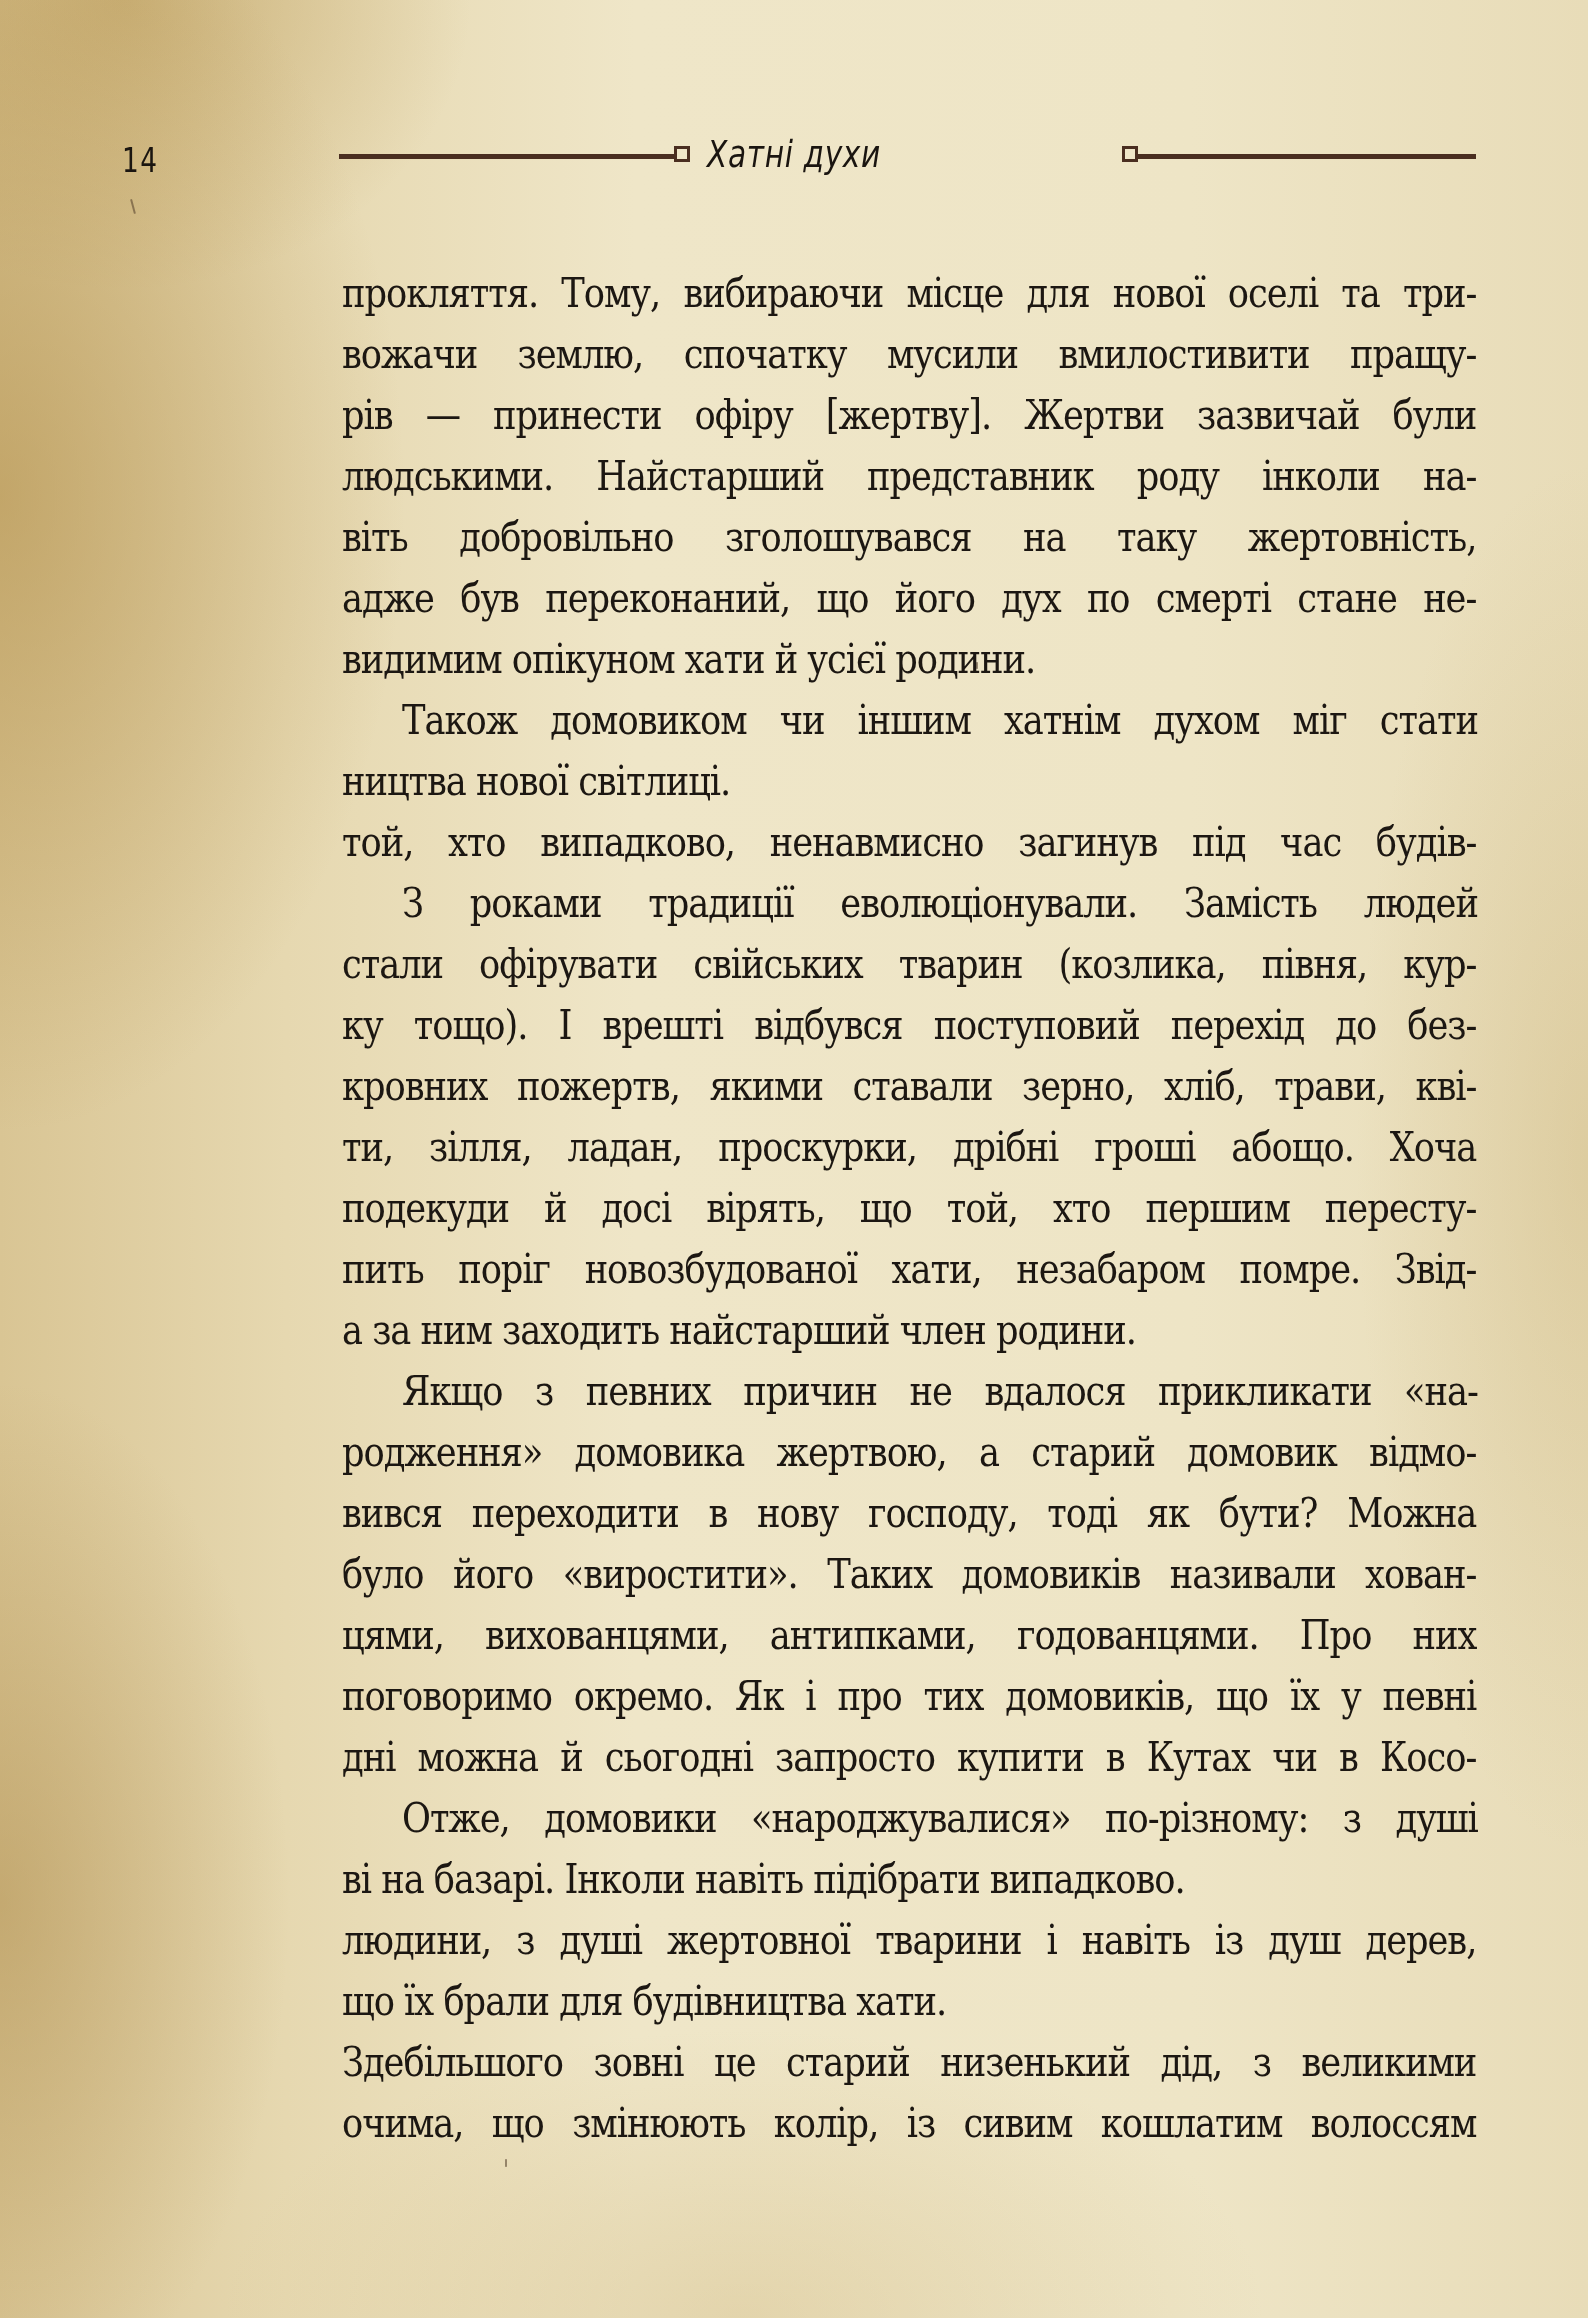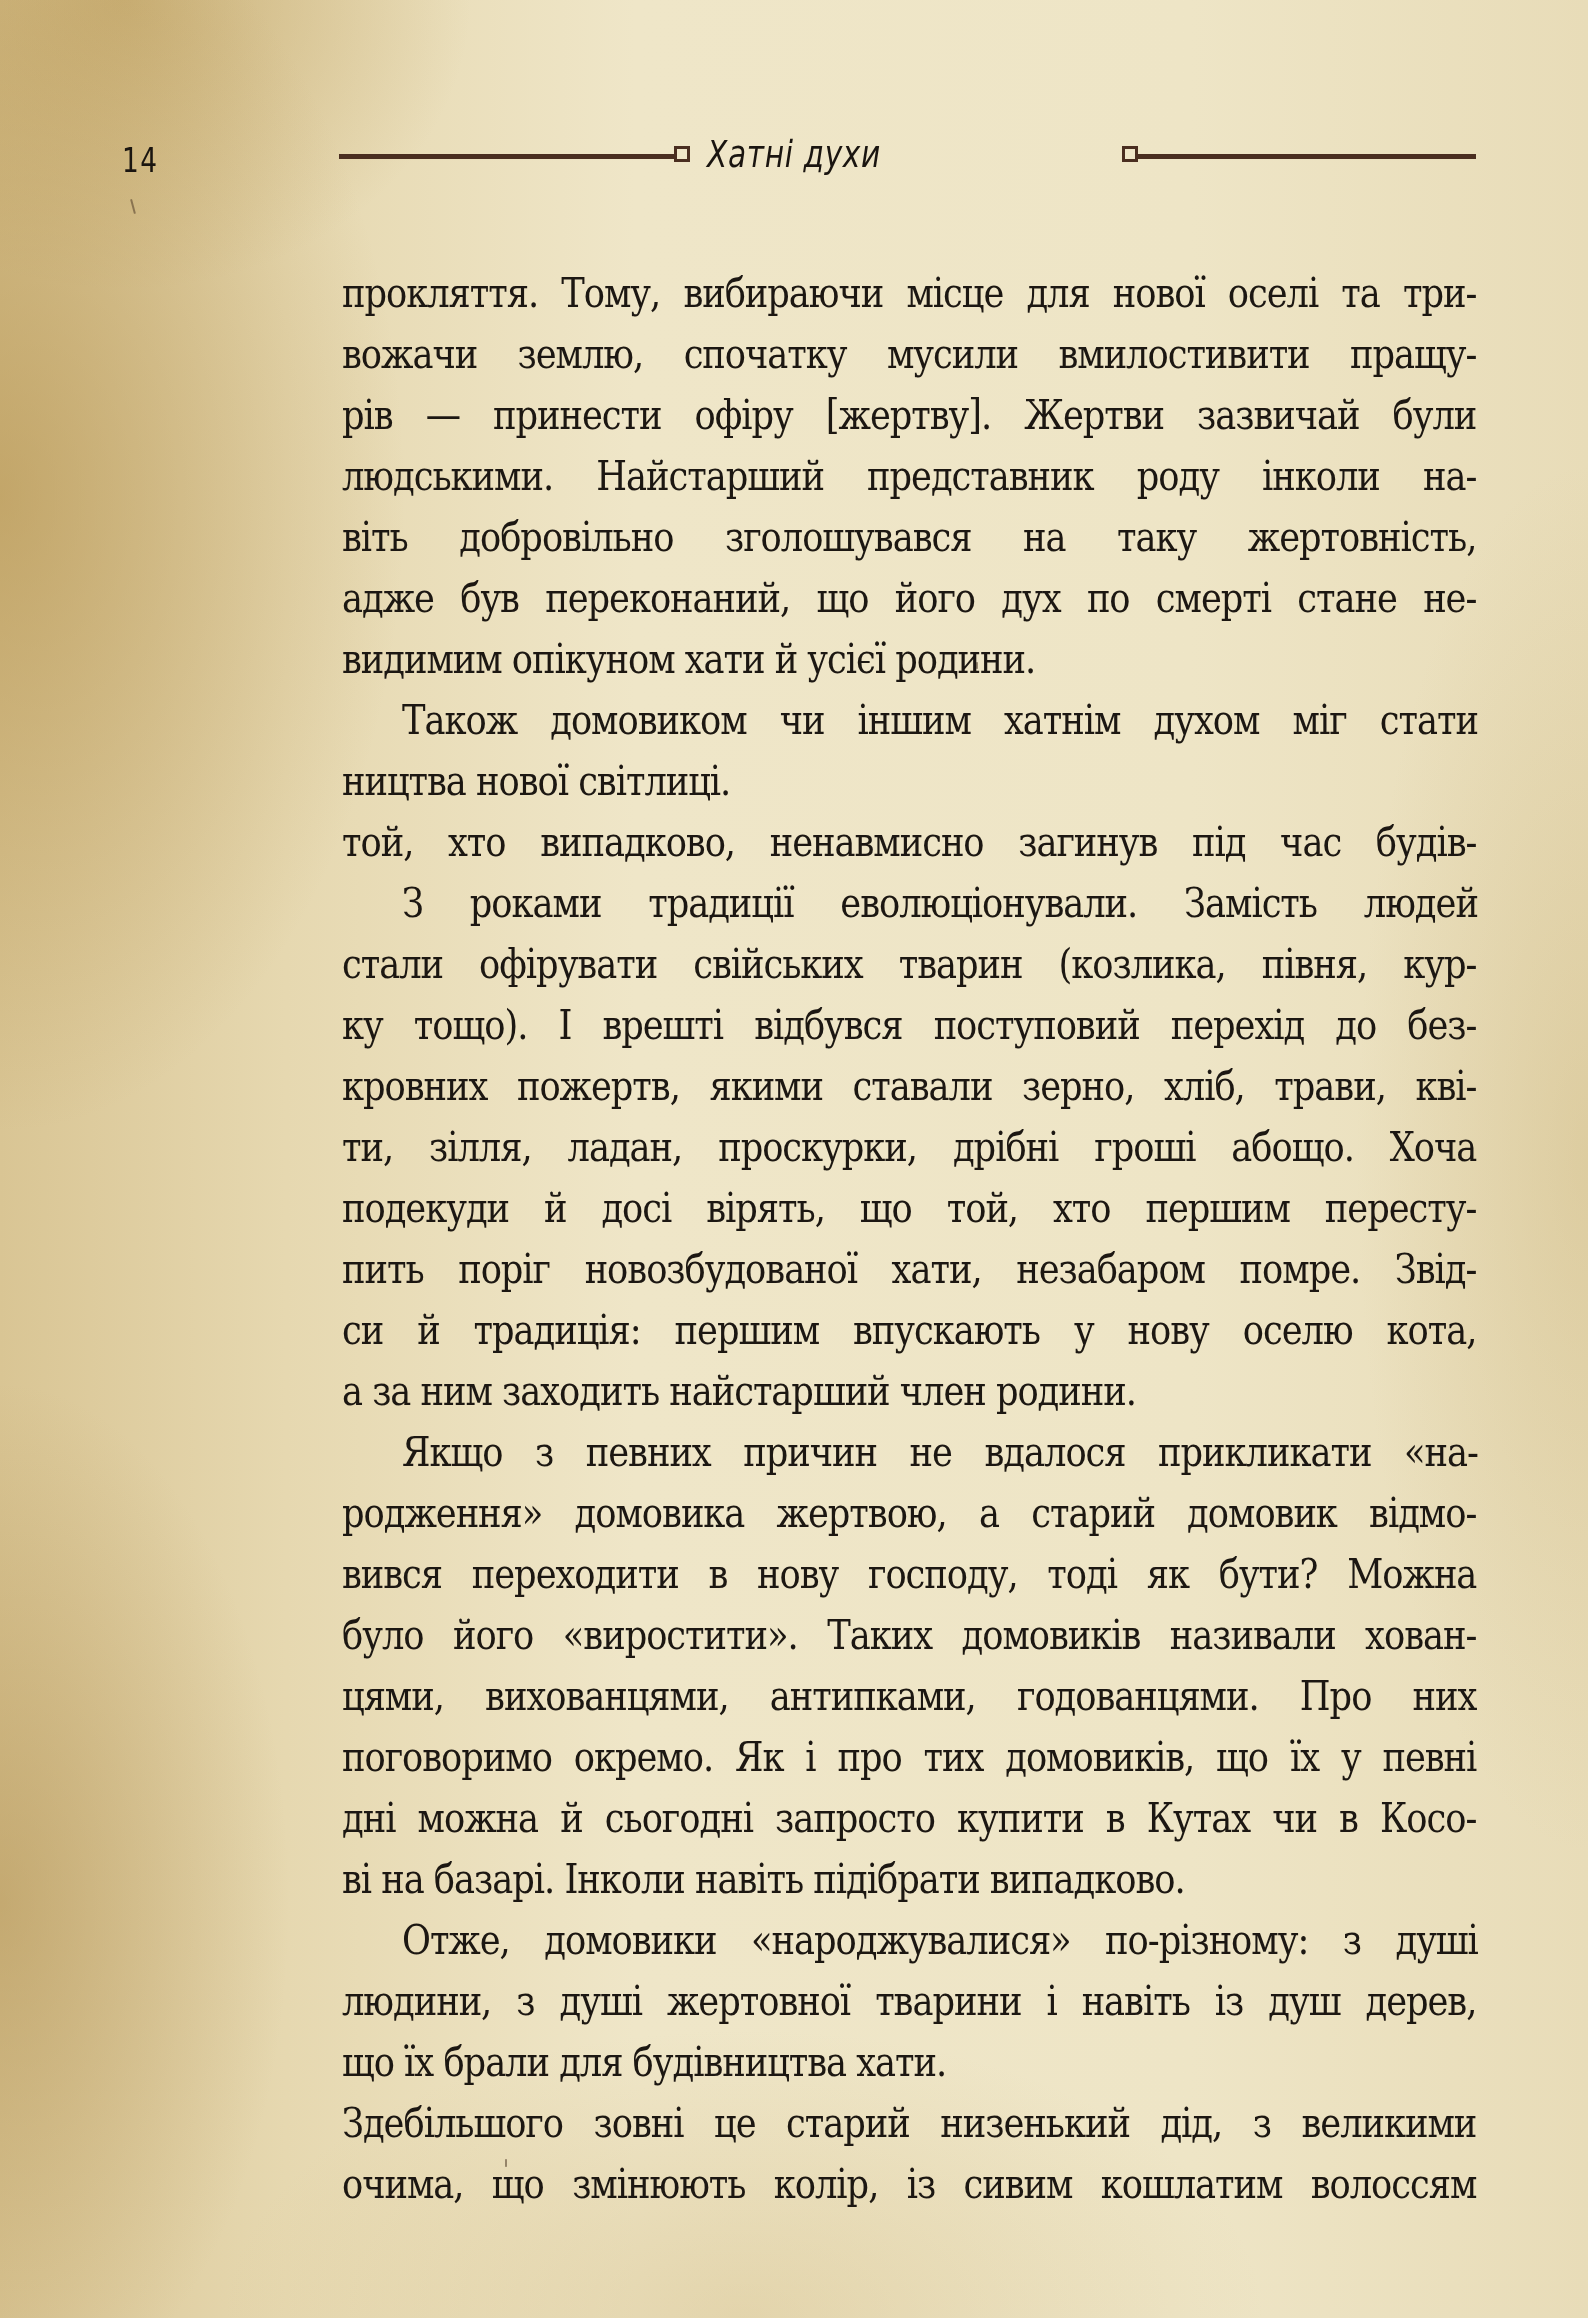--- a/index.html
+++ b/index.html
@@ -144,29 +144,28 @@
     <div class="line indent"><span>Також домовиком чи іншим хатнім духом міг стати</span></div>
     <div class="line last"><span>ництва нової світлиці.</span></div>
     <div class="line"><span>той, хто випадково, ненавмисно загинув під час будів-</span></div>
     <div class="line indent"><span>З роками традиції еволюціонували. Замість людей</span></div>
     <div class="line"><span>стали офірувати свійських тварин (козлика, півня, кур-</span></div>
     <div class="line"><span>ку тощо). І врешті відбувся поступовий перехід до без-</span></div>
     <div class="line"><span>кровних пожертв, якими ставали зерно, хліб, трави, кві-</span></div>
     <div class="line"><span>ти, зілля, ладан, проскурки, дрібні гроші абощо. Хоча</span></div>
     <div class="line"><span>подекуди й досі вірять, що той, хто першим пересту-</span></div>
     <div class="line"><span>пить поріг новозбудованої хати, незабаром помре. Звід-</span></div>
-    <div class="line"><span>си й традиція: першим впускають у нову оселю кота,</span></div>
     <div class="line last"><span>а за ним заходить найстарший член родини.</span></div>
     <div class="line indent"><span>Якщо з певних причин не вдалося прикликати «на-</span></div>
     <div class="line"><span>родження» домовика жертвою, а старий домовик відмо-</span></div>
     <div class="line"><span>вився переходити в нову господу, тоді як бути? Можна</span></div>
     <div class="line"><span>було його «виростити». Таких домовиків називали хован-</span></div>
     <div class="line"><span>цями, вихованцями, антипками, годованцями. Про них</span></div>
     <div class="line"><span>поговоримо окремо. Як і про тих домовиків, що їх у певні</span></div>
     <div class="line"><span>дні можна й сьогодні запросто купити в Кутах чи в Косо-</span></div>
+    <div class="line indent"><span>Отже, домовики «народжувалися» по-різному: з душі</span></div>
     <div class="line last"><span>ві на базарі. Інколи навіть підібрати випадково.</span></div>
-    <div class="line indent"><span>Отже, домовики «народжувалися» по-різному: з душі</span></div>
     <div class="line"><span>людини, з душі жертовної тварини і навіть із душ дерев,</span></div>
     <div class="line last"><span>що їх брали для будівництва хати.</span></div>
     <div class="line"><span>Здебільшого зовні це старий низенький дід, з великими</span></div>
     <div class="line"><span>очима, що змінюють колір, із сивим кошлатим волоссям</span></div>
   </div>
 
 
 </body></html>

